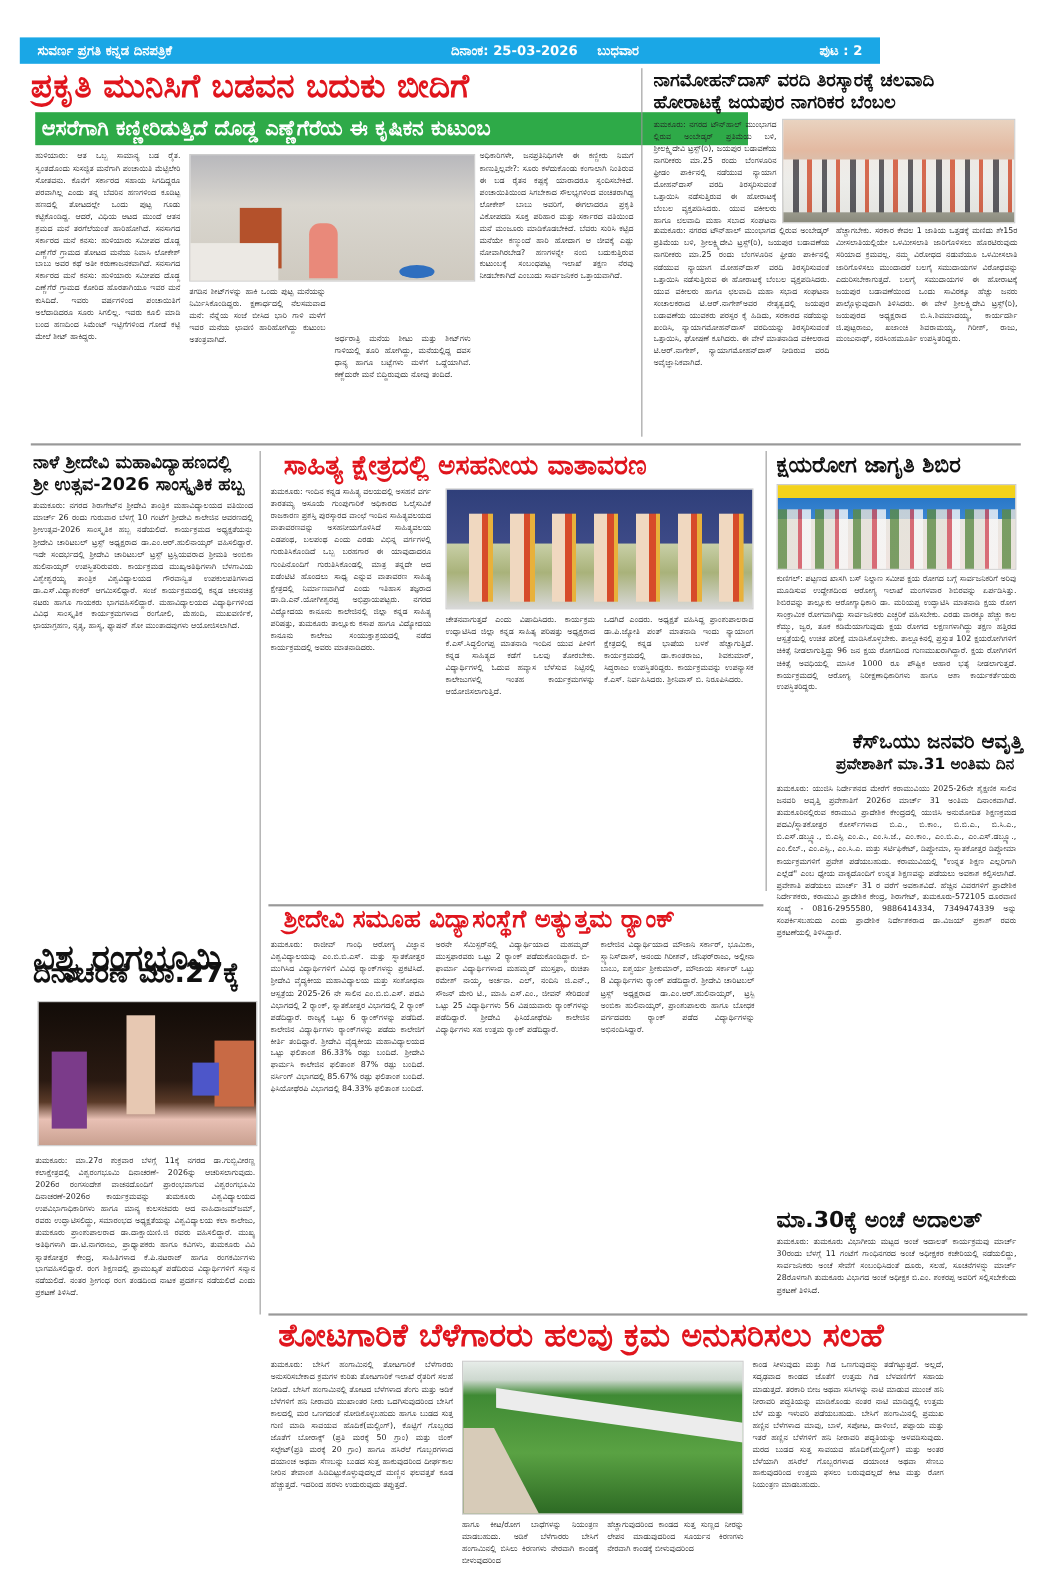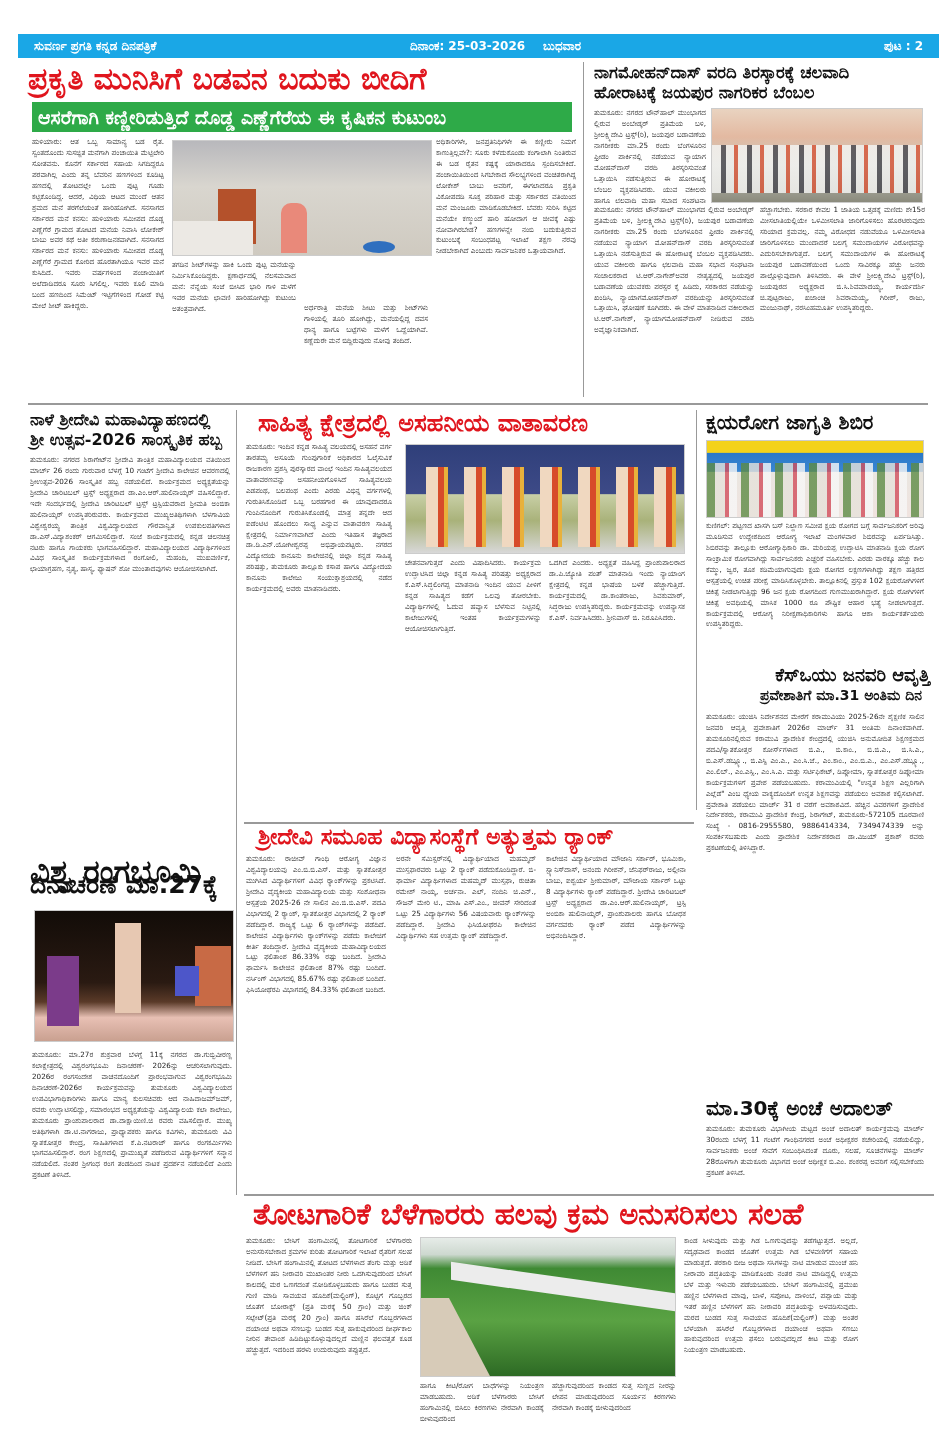--- a/index.html
+++ b/index.html
@@ -1,40 +1,40 @@
 <!DOCTYPE html>
 <html><head>
 <meta charset="utf-8">
 <style>
   * { box-sizing: border-box; margin: 0; padding: 0; }
   html, body { width: 945px; height: 1447px; background: #ffffff; overflow: hidden; }
   body { font-family: "DejaVu Sans", sans-serif; color: #111; position: relative; }
   .abs { position: absolute; }
-  .masthead { left: 18px; top: 34px; width: 921px; height: 24px; background: #1aa7e6; color: #fff; font-size: 12px; font-weight: bold; }
+  .masthead { left: 18px; top: 34px; width: 782px; height: 24px; background: #1aa7e6; color: #fff; font-size: 12px; font-weight: bold; }
   .masthead span { position: absolute; top: 5px; }
   .hl-red { color: #e0151d; font-weight: bold; line-height: 1; white-space: nowrap; }
   .hl-black { color: #111; font-weight: bold; line-height: 1.05; }
   .green-bar { background: #2eaa48; color: #fff; font-weight: bold; white-space: nowrap; overflow: hidden; }
   .body-text { font-size: 7.2px; line-height: 1.52; text-align: justify; color: #222; overflow: hidden; }
   .vrule { background: #999; width: 1px; }
   .hrule { background: #999; height: 1.5px; }
   .photo { overflow: hidden; border: 1px solid #ccc; }
 </style>
 </head>
 <body>
 
 <div class="abs masthead">
   <span style="left:16px">ಸುವರ್ಣ ಪ್ರಗತಿ ಕನ್ನಡ ದಿನಪತ್ರಿಕೆ</span>
   <span style="left:392px">ದಿನಾಂಕ: 25-03-2026</span>
   <span style="left:525px">ಬುಧವಾರ</span>
   <span style="right:16px">ಪುಟ : 2</span>
 </div>
 
 <div class="abs hl-red" style="left:28px;top:64px;width:550px;font-size:30px;">ಪ್ರಕೃತಿ ಮುನಿಸಿಗೆ ಬಡವನ ಬದುಕು ಬೀದಿಗೆ</div>
-<div class="abs green-bar" style="left:32px;top:102px;width:540px;height:30px;font-size:19px;padding:4px 6px;">ಆಸರೆಗಾಗಿ ಕಣ್ಣೀರಿಡುತ್ತಿದೆ ದೊಡ್ಡ ಎಣ್ಣೆಗೆರೆಯ ಈ ಕೃಷಿಕನ ಕುಟುಂಬ</div>
+<div class="abs green-bar" style="left:32px;top:102px;width:648px;height:30px;font-size:19px;padding:4px 6px;">ಆಸರೆಗಾಗಿ ಕಣ್ಣೀರಿಡುತ್ತಿದೆ ದೊಡ್ಡ ಎಣ್ಣೆಗೆರೆಯ ಈ ಕೃಷಿಕನ ಕುಟುಂಬ</div>
 <div class="abs body-text" style="left:32px;top:137px;width:132px;height:258px;">ಹುಳಿಯಾರು: ಆತ ಒಬ್ಬ ಸಾಮಾನ್ಯ ಬಡ ರೈತ. ಸ್ವಂತದೊಂದು ಸುಸಜ್ಜಿತ ಮನೆಗಾಗಿ ಪಂಚಾಯಿತಿ ಮೆಟ್ಟಿಲೇರಿ ಸೋತವನು. ಕೊನೆಗೆ ಸರ್ಕಾರದ ಸಹಾಯ ಸಿಗದಿದ್ದರೂ ಪರವಾಗಿಲ್ಲ ಎಂದು ತನ್ನ ಬೆವರಿನ ಹಣಗಳಿಂದ ಕೂಡಿಟ್ಟ ಹಣದಲ್ಲಿ ತೋಟದಲ್ಲೇ ಒಂದು ಪುಟ್ಟ ಗೂಡು ಕಟ್ಟಿಕೊಂಡಿದ್ದ. ಆದರೆ, ವಿಧಿಯ ಆಟದ ಮುಂದೆ ಆತನ ಶ್ರಮದ ಮನೆ ತರಗೆಲೆಯಂತೆ ಹಾರಿಹೋಗಿದೆ. ಸನಸಾಗದ ಸರ್ಕಾರದ ಮನೆ ಕನಸು: ಹುಳಿಯಾರು ಸಮೀಪದ ದೊಡ್ಡ ಎಣ್ಣೆಗೆರೆ ಗ್ರಾಮದ ತೋಟದ ಮನೆಯ ನಿವಾಸಿ ಲೋಕೇಶ್ ಬಾಬು ಅವರ ಕಥೆ ಅತೀ ಕರುಣಾಜನಕವಾಗಿದೆ. ಸನಸಾಗದ ಸರ್ಕಾರದ ಮನೆ ಕನಸು: ಹುಳಿಯಾರು ಸಮೀಪದ ದೊಡ್ಡ ಎಣ್ಣೆಗೆರೆ ಗ್ರಾಮದ ಕೋರಿದ ಹೊರತಾಗಿಯೂ ಇವರ ಮನೆ ಕುಸಿದಿದೆ. ಇವರು ವರ್ಷಗಳಿಂದ ಪಂಚಾಯಿತಿಗೆ ಅಲೆದಾಡಿದರೂ ಸೂರು ಸಿಗಲಿಲ್ಲ. ಇವರು ಕೂಲಿ ಮಾಡಿ ಬಂದ ಹಣದಿಂದ ಸಿಮೆಂಟ್ ಇಟ್ಟಿಗೆಗಳಿಂದ ಗೋಡೆ ಕಟ್ಟಿ ಮೇಲೆ ಶೀಟ್ ಹಾಕಿದ್ದರು.</div>
 <div class="abs photo" style="left:172px;top:140px;width:260px;height:116px;background:linear-gradient(180deg,#b8b8bc 0%,#d9d6cf 40%,#cfcac0 100%);">
   <div style="position:absolute;left:45px;top:48px;width:38px;height:55px;background:#b4512b;"></div>
   <div style="position:absolute;left:108px;top:62px;width:26px;height:50px;background:#e9897a;border-radius:10px 10px 0 0;"></div>
   <div style="position:absolute;left:0;top:80px;width:80px;height:36px;background:#ece9e4;"></div>
   <div style="position:absolute;left:190px;top:100px;width:32px;height:12px;background:#2f6fbf;border-radius:50%;"></div>
 </div>
 <div class="abs body-text" style="left:172px;top:260px;width:124px;height:135px;">ತಗಡಿನ ಶೀಟ್‌ಗಳನ್ನು ಹಾಕಿ ಒಂದು ಪುಟ್ಟ ಮನೆಯನ್ನು ನಿರ್ಮಿಸಿಕೊಂಡಿದ್ದರು. ಕ್ಷಣಾರ್ಧದಲ್ಲಿ ನೆಲಸಮವಾದ ಮನೆ: ನೆನ್ನೆಯ ಸಂಜೆ ಬೀಸಿದ ಭಾರಿ ಗಾಳಿ ಮಳೆಗೆ ಇವರ ಮನೆಯ ಛಾವಣಿ ಹಾರಿಹೋಗಿದ್ದು ಕುಟುಂಬ ಅತಂತ್ರವಾಗಿದೆ.</div>
 <div class="abs body-text" style="left:304px;top:260px;width:124px;height:135px;margin-top:43px;">ಅರ್ಧರಾತ್ರಿ ಮನೆಯ ಶೀಟು ಮತ್ತು ಶೀಟ್‌ಗಳು ಗಾಳಿಯಲ್ಲಿ ತೂರಿ ಹೋಗಿದ್ದು, ಮನೆಯಲ್ಲಿದ್ದ ದವಸ ಧಾನ್ಯ ಹಾಗೂ ಬಟ್ಟೆಗಳು ಮಳೆಗೆ ಒದ್ದೆಯಾಗಿವೆ. ಕಣ್ಣೆದುರೇ ಮನೆ ಬಿದ್ದಿರುವುದು ನೋವು ತಂದಿದೆ.</div>
 <div class="abs body-text" style="left:436px;top:137px;width:140px;height:258px;">ಅಧಿಕಾರಿಗಳೇ, ಜನಪ್ರತಿನಿಧಿಗಳೇ ಈ ಕಣ್ಣೀರು ನಿಮಗೆ ಕಾಣುತ್ತಿಲ್ಲವೇ?: ಸೂರು ಕಳೆದುಕೊಂಡು ಕಂಗಾಲಾಗಿ ನಿಂತಿರುವ ಈ ಬಡ ರೈತನ ಕಷ್ಟಕ್ಕೆ ಯಾರಾದರೂ ಸ್ಪಂದಿಸಬೇಕಿದೆ. ಪಂಚಾಯಿತಿಯಿಂದ ಸಿಗಬೇಕಾದ ಸೌಲಭ್ಯಗಳಿಂದ ವಂಚಿತರಾಗಿದ್ದ ಲೋಕೇಶ್ ಬಾಬು ಅವರಿಗೆ, ಈಗಲಾದರೂ ಪ್ರಕೃತಿ ವಿಕೋಪದಡಿ ಸೂಕ್ತ ಪರಿಹಾರ ಮತ್ತು ಸರ್ಕಾರದ ವತಿಯಿಂದ ಮನೆ ಮಂಜೂರು ಮಾಡಿಕೊಡಬೇಕಿದೆ. ಬೆವರು ಸುರಿಸಿ ಕಟ್ಟಿದ ಮನೆಯೇ ಕಣ್ಮುಂದೆ ಹಾರಿ ಹೋದಾಗ ಆ ಜೀವಕ್ಕೆ ಎಷ್ಟು ನೋವಾಗಿರಬೇಡ? ಹಣಗಳನ್ನೇ ನಂಬಿ ಬದುಕುತ್ತಿರುವ ಕುಟುಂಬಕ್ಕೆ ಸಂಬಂಧಪಟ್ಟ ಇಲಾಖೆ ತಕ್ಷಣ ನೆರವು ನೀಡಬೇಕಾಗಿದೆ ಎಂಬುದು ಸಾರ್ವಜನಿಕರ ಒತ್ತಾಯವಾಗಿದೆ.</div>

